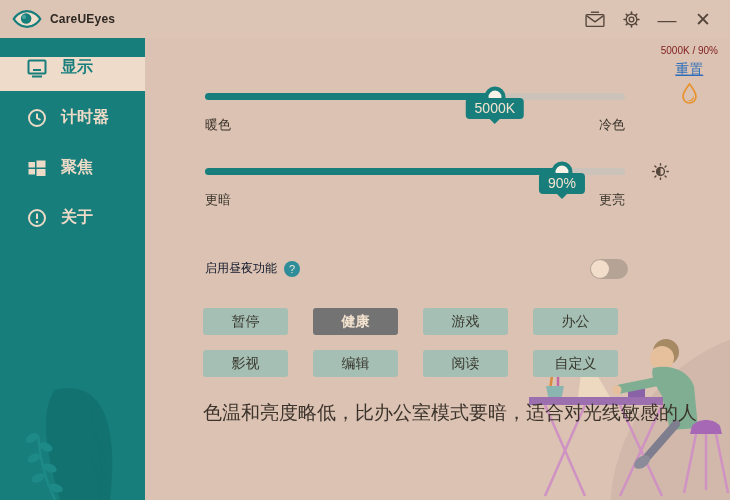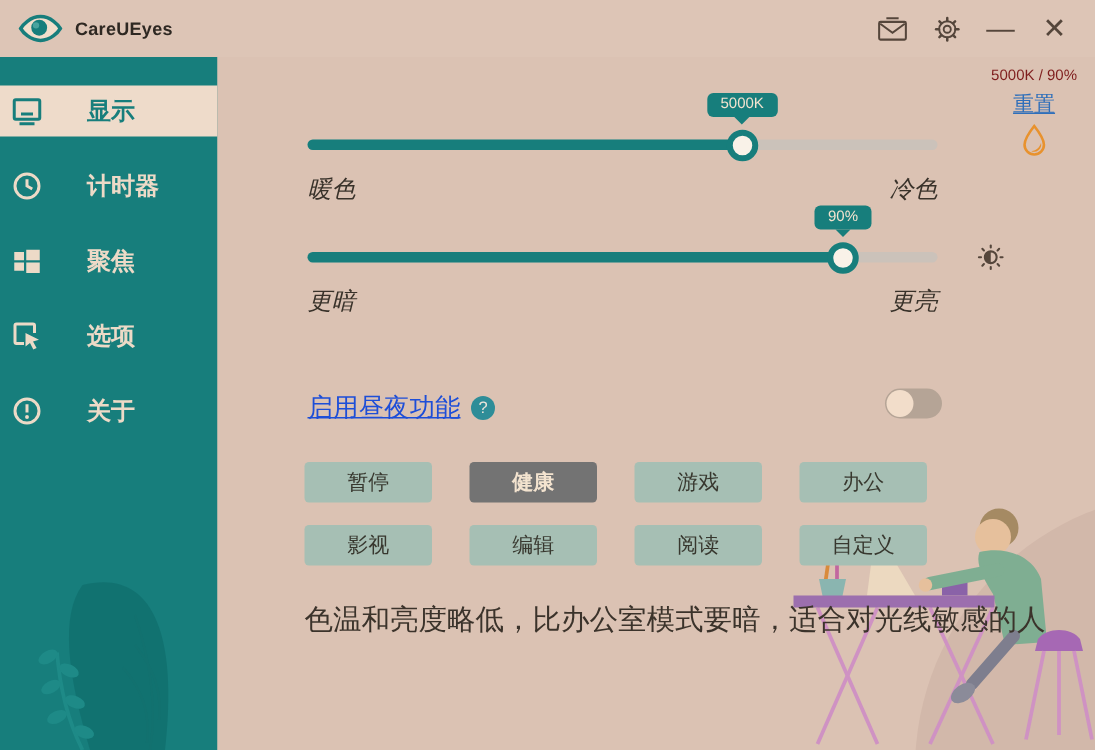--- a/index.html
+++ b/index.html
@@ -14,21 +14,21 @@
   .app-title { font-size:12px; font-weight:bold; color:#2e2822; letter-spacing:.2px; }
   .titlebar-spacer { flex:1; }
   .tb-btn { width:26px; height:26px; display:flex; align-items:center; justify-content:center;
     margin-left:10px; cursor:pointer; }
   .tb-glyph { font-size:19px; color:#55463b; line-height:1; }
 
   
   .sidebar { position:absolute; top:38px; left:0; width:145px; height:462px;
     background:#177e7c; padding-top:19px; overflow:hidden; }
   .side-item { position:relative; height:34px; margin-bottom:16px; display:flex;
-    align-items:center; padding-left:7px; cursor:pointer; z-index:2;gap:16px; }
+    padding-left:26px; cursor:pointer; z-index:2; }
   .side-item .s-icon { width:22px; height:22px; margin-right:13px; flex:0 0 22px; }
   .side-item .s-label { font-size:16px; font-weight:bold; color:#eddac7; }
   .side-item.selected { background:#eedbca; }
   .side-item.selected .s-label { color:#177e7c; }
   .side-leaves { position:absolute; left:0; bottom:0; width:145px; height:150px; z-index:1; }
 
   
   .main { position:absolute; top:38px; left:145px; width:585px; height:462px;
     background:#dbc2b3; overflow:hidden; }
   .illustration { position:absolute; right:0; bottom:0; width:260px; height:232px; z-index:1; }
@@ -41,27 +41,27 @@
   .drop-wrap { margin-top:3px; }
 
   .slider { position:absolute; left:60px; width:420px; height:22px; z-index:2; }
   .slider .track { position:absolute; top:8px; left:0; width:100%; height:7px;
     border-radius:4px; background:#cbc2ba; }
   .slider .fill { position:absolute; top:8px; left:0; height:7px; border-radius:4px;
     background:#177e7c; }
   .slider .thumb { position:absolute; top:11px; width:21px; height:21px; border-radius:50%;
     background:#f9f2e8; border:4px solid #177e7c; transform:translate(-50%,-50%); cursor:pointer; }
   .tooltip { position:absolute; transform:translateX(-50%); background:#177e7c; color:#f3e3cf;
-    font-size:10px; padding:2px 9px 3px; border-radius:4px; white-space:nowrap; z-index:3; }
+    font-size:14px; padding:2px 9px 3px; border-radius:4px; white-space:nowrap; z-index:3;margin-top:36px; }
   .tooltip:after { content:""; position:absolute; left:50%; top:100%; transform:translateX(-50%);
     border:5px solid transparent; border-top-color:#177e7c; }
   .slider-labels { position:absolute; left:60px; width:420px; display:flex;
-    justify-content:space-between; font-size:16px; color:#39322a; z-index:2;font-style:italic; }
-
-  .row-label { font-size:17px; color:#1d4ed8;text-decoration:underline; }
+    justify-content:space-between; font-size:13px; color:#39322a; z-index:2; }
+
+  .row-label { font-size:12px; color:#0f172a; }
   .toggle-row-label { position:absolute; left:60px; top:222px; display:flex; align-items:center; z-index:2; }
   .help-badge { width:16px; height:16px; border-radius:50%; background:#2e8d98; color:#e9e4da;
     font-size:11px; display:inline-flex; align-items:center; justify-content:center;
     margin-left:7px; cursor:pointer; }
   .toggle { position:absolute; left:445px; top:221px; width:38px; height:20px; border-radius:10px;
     background:#b5a496; cursor:pointer; z-index:2; }
   .toggle .knob { position:absolute; top:1px; left:1px; width:18px; height:18px; border-radius:50%;
     background:#f2ddca; }
 
   .presets { position:absolute; left:58px; top:270px; width:415px;
@@ -148,29 +148,20 @@
           <rect x="10.5" y="3.5" width="9" height="7"></rect>
           <rect x="2.5" y="12" width="6.5" height="5.5"></rect>
           <rect x="10.5" y="12" width="9" height="7"></rect>
         </g>
       </svg>
       <span class="s-label">聚焦</span>
     </div>
     <div class="side-item">
       <svg class="s-icon" viewBox="0 0 22 22">
         <g fill="none" stroke="#eddac7" stroke-width="2">
-          <path d="M16 9 V4 a1 1 0 0 0 -1 -1 H4 a1 1 0 0 0 -1 1 v11 a1 1 0 0 0 1 1 h5"></path>
-        </g>
-        <path d="M10 9 L19 13.5 L15 14.6 L17.4 19 L15.2 20 L13 15.6 L10 18 Z" fill="#eddac7"></path>
-      </svg>
-      <span class="s-label">选项</span>
-    </div>
-    <div class="side-item">
-      <svg class="s-icon" viewBox="0 0 22 22">
-        <g fill="none" stroke="#eddac7" stroke-width="2">
           <circle cx="11" cy="11" r="8"></circle>
           <line x1="11" y1="6.5" x2="11" y2="12"></line>
         </g>
         <circle cx="11" cy="15" r="1.3" fill="#eddac7"></circle>
       </svg>
       <span class="s-label">关于</span>
     </div>
     <svg class="side-leaves" viewBox="0 0 145 150">
       <g fill="#11706e" opacity="0.85">
         <path d="M55 40 C95 30 120 60 110 150 L60 150 C45 100 40 60 55 40 Z"></path>

